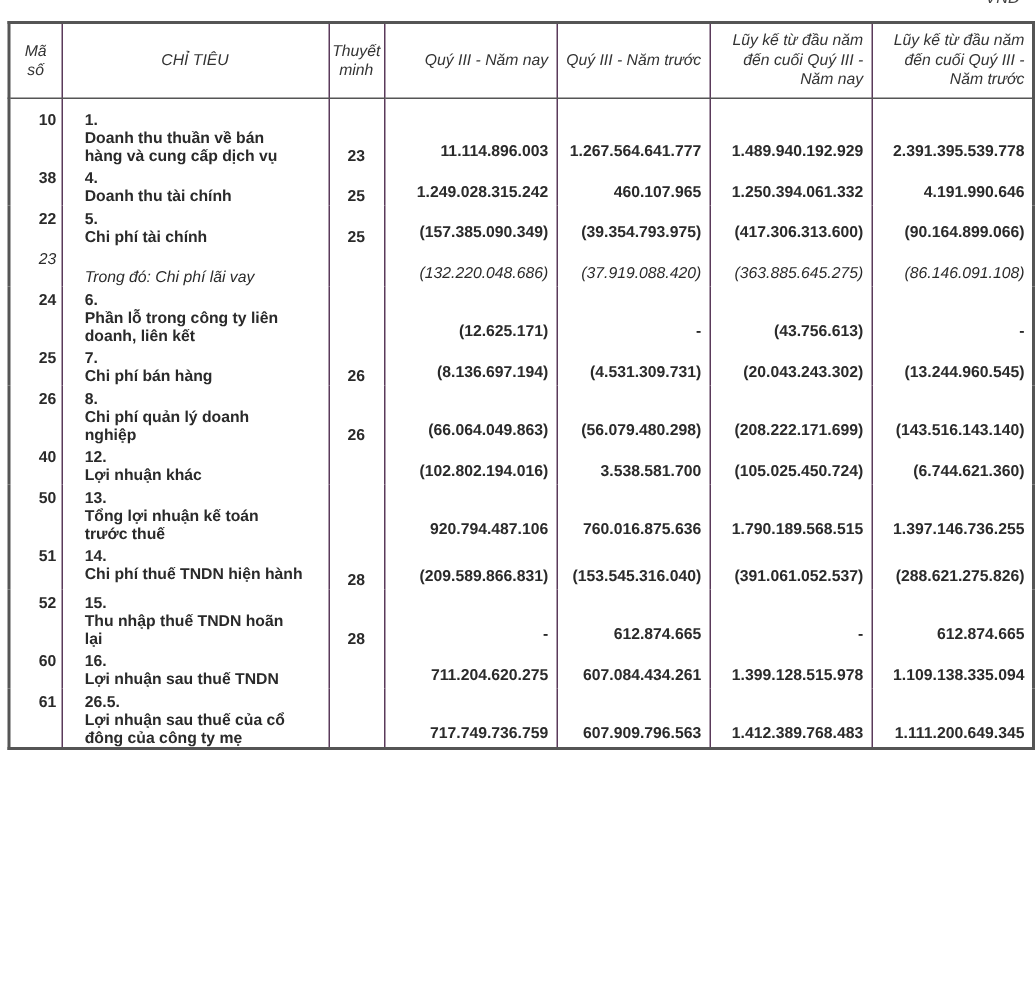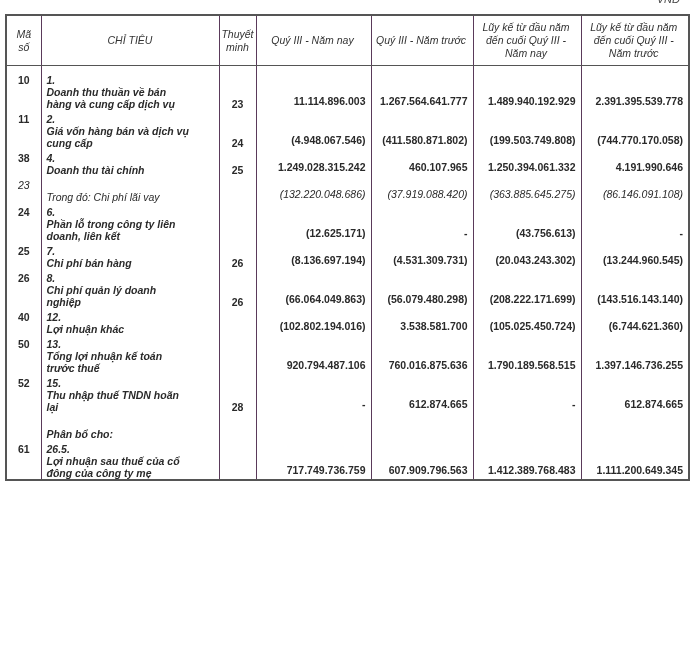--- a/index.html
+++ b/index.html
@@ -6,26 +6,26 @@
   body { width: 690px; height: 671px; position: relative; overflow: hidden;
          font-family: "Liberation Sans", "DejaVu Sans", sans-serif; color: #2a2a2a; }
   .unit { position: absolute; right: 10px; top: -7px; font-size: 11px; font-style: italic; color: #444; }
   table { position: absolute; left: 5px; top: 14px; border-collapse: collapse; table-layout: fixed;
           width: 683px; border: 2px solid #555; }
   col.c0 { width: 35px; } col.c1 { width: 178px; } col.c2 { width: 37px; }
   col.c3 { width: 115px; } col.c4 { width: 102px; } col.c5 { width: 108px; } col.c6 { width: 108px; }
   th { font-weight: normal; font-style: italic; font-size: 10.5px; color: #333; line-height: 13px;
        border: 1px solid #5a3a5a; border-bottom: 1px solid #555; padding: 2px 3px; height: 45px; }
   th.left { text-align: center; }
-  th.right { padding-right: 5px; }
+  th.right { text-align: right; padding-right: 5px; }
   td { font-size: 10.5px; font-weight: bold; line-height: 12px; padding: 0 3px;
        border-left: 1px solid #5a3a5a; border-right: 1px solid #5a3a5a; border-top: none; border-bottom: none;
        vertical-align: bottom; }
-  td.code { text-align: center; vertical-align: top; padding-top: 3px; }
-  td.item { vertical-align: top; padding-top: 3px; padding-left: 5px; font-style: italic; }
+  td.code { text-align: right; vertical-align: top; padding-top: 3px; }
+  td.item { vertical-align: top; padding-top: 3px; padding-left: 15px; }
   td.note { text-align: center; }
   td.num { text-align: right; padding-right: 5px; padding-bottom: 3px; }
   tr.first td { padding-top: 8px; }
   tr.first td.num, tr.first td.note { padding-top: 8px; }
   .it { font-style: italic; font-weight: normal; }
   .idx { display: inline-block; width: 24px; vertical-align: top; }
   .txt { display: inline-block; width: 146px; vertical-align: top; }
   .txt2 { display: inline-block; width: 134px; vertical-align: top; }
   .idx2 { display: inline-block; width: 36px; vertical-align: top; }
   tr.r1 td { height: 16px; }
@@ -60,37 +60,37 @@
   <tbody id="tbody">
       <tr class="r2 first">
         <td class="code">10</td>
         <td class="item"><span class="idx">1.</span><span class="txt">Doanh thu thuần về bán hàng và cung cấp dịch vụ</span></td>
         <td class="note">23</td>
         <td class="num">11.114.896.003</td>
         <td class="num">1.267.564.641.777</td>
         <td class="num">1.489.940.192.929</td>
         <td class="num">2.391.395.539.778</td>
       </tr>
-      <tr class="r2">
-        <td class="code">11</td>
-        <td class="item"><span class="idx">2.</span><span class="txt">Giá vốn hàng bán và dịch vụ cung cấp</span></td>
-        <td class="note">24</td>
-        <td class="num">(4.948.067.546)</td>
-        <td class="num">(411.580.871.802)</td>
-        <td class="num">(199.503.749.808)</td>
-        <td class="num">(744.770.170.058)</td>
-      </tr>
       <tr class="r1">
         <td class="code">38</td>
         <td class="item"><span class="idx">4.</span><span class="txt">Doanh thu tài chính</span></td>
         <td class="note">25</td>
         <td class="num">1.249.028.315.242</td>
         <td class="num">460.107.965</td>
         <td class="num">1.250.394.061.332</td>
         <td class="num">4.191.990.646</td>
+      </tr>
+      <tr class="r1">
+        <td class="code">22</td>
+        <td class="item"><span class="idx">5.</span><span class="txt">Chi phí tài chính</span></td>
+        <td class="note">25</td>
+        <td class="num">(157.385.090.349)</td>
+        <td class="num">(39.354.793.975)</td>
+        <td class="num">(417.306.313.600)</td>
+        <td class="num">(90.164.899.066)</td>
       </tr>
       <tr class="r1">
         <td class="code it">23</td>
         <td class="item it"><span class="idx"></span><span class="txt">Trong đó: Chi phí lãi vay</span></td>
         <td class="note it"></td>
         <td class="num it">(132.220.048.686)</td>
         <td class="num it">(37.919.088.420)</td>
         <td class="num it">(363.885.645.275)</td>
         <td class="num it">(86.146.091.108)</td>
       </tr>
@@ -133,36 +133,45 @@
       <tr class="r2">
         <td class="code">50</td>
         <td class="item"><span class="idx">13.</span><span class="txt">Tổng lợi nhuận kế toán trước thuế</span></td>
         <td class="note"></td>
         <td class="num">920.794.487.106</td>
         <td class="num">760.016.875.636</td>
         <td class="num">1.790.189.568.515</td>
         <td class="num">1.397.146.736.255</td>
       </tr>
       <tr class="r2">
+        <td class="code">51</td>
+        <td class="item"><span class="idx">14.</span><span class="txt">Chi phí thuế TNDN hiện hành</span></td>
+        <td class="note">28</td>
+        <td class="num">(209.589.866.831)</td>
+        <td class="num">(153.545.316.040)</td>
+        <td class="num">(391.061.052.537)</td>
+        <td class="num">(288.621.275.826)</td>
+      </tr>
+      <tr class="r2">
         <td class="code">52</td>
         <td class="item"><span class="idx">15.</span><span class="txt">Thu nhập thuế TNDN hoãn lại</span></td>
         <td class="note">28</td>
         <td class="num">-</td>
         <td class="num">612.874.665</td>
         <td class="num">-</td>
         <td class="num">612.874.665</td>
       </tr>
       <tr class="r1">
-        <td class="code"></td>
-        <td class="item"><span class="idx"></span><span class="txt">Phân bổ cho:</span></td>
+        <td class="code">60</td>
+        <td class="item"><span class="idx">16.</span><span class="txt">Lợi nhuận sau thuế TNDN</span></td>
         <td class="note"></td>
-        <td class="num"></td>
-        <td class="num"></td>
-        <td class="num"></td>
-        <td class="num"></td>
+        <td class="num">711.204.620.275</td>
+        <td class="num">607.084.434.261</td>
+        <td class="num">1.399.128.515.978</td>
+        <td class="num">1.109.138.335.094</td>
       </tr>
       <tr class="r2">
         <td class="code">61</td>
         <td class="item"><span class="idx2">26.5.</span><span class="txt2">Lợi nhuận sau thuế của cổ đông của công ty mẹ</span></td>
         <td class="note"></td>
         <td class="num">717.749.736.759</td>
         <td class="num">607.909.796.563</td>
         <td class="num">1.412.389.768.483</td>
         <td class="num">1.111.200.649.345</td>
       </tr>

